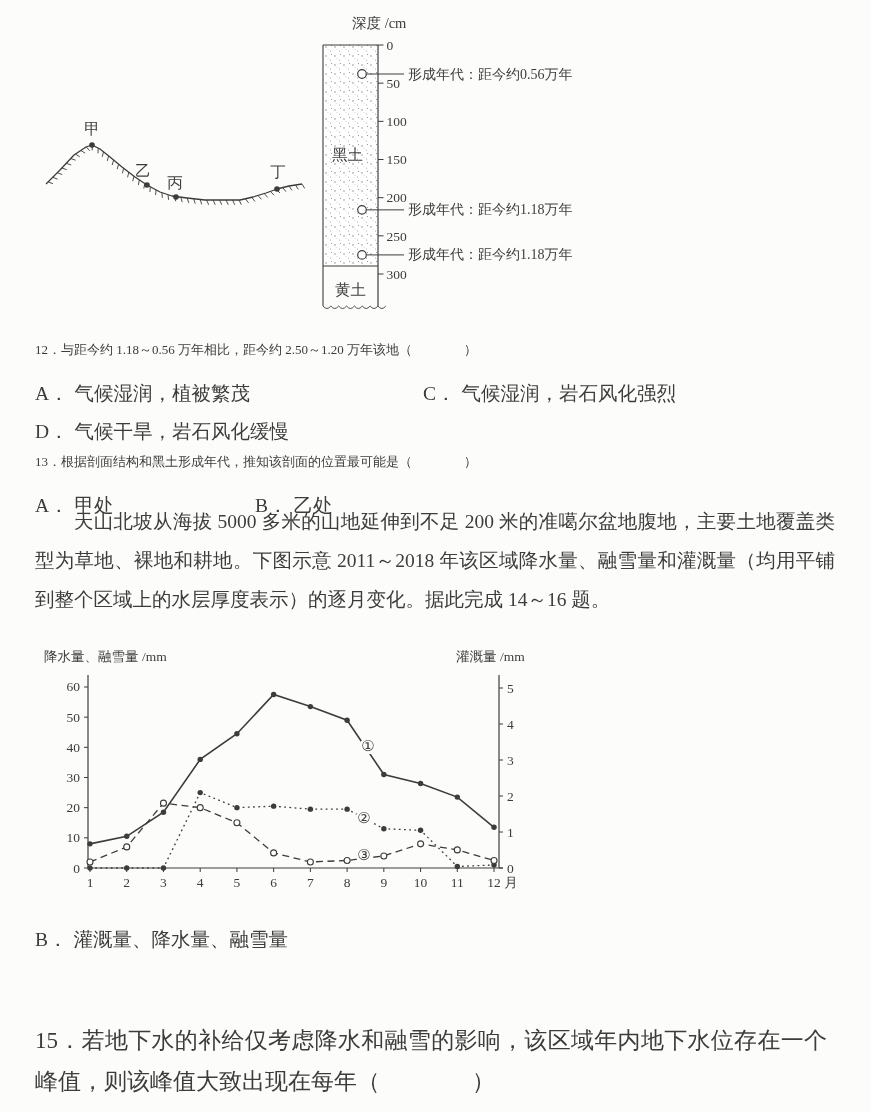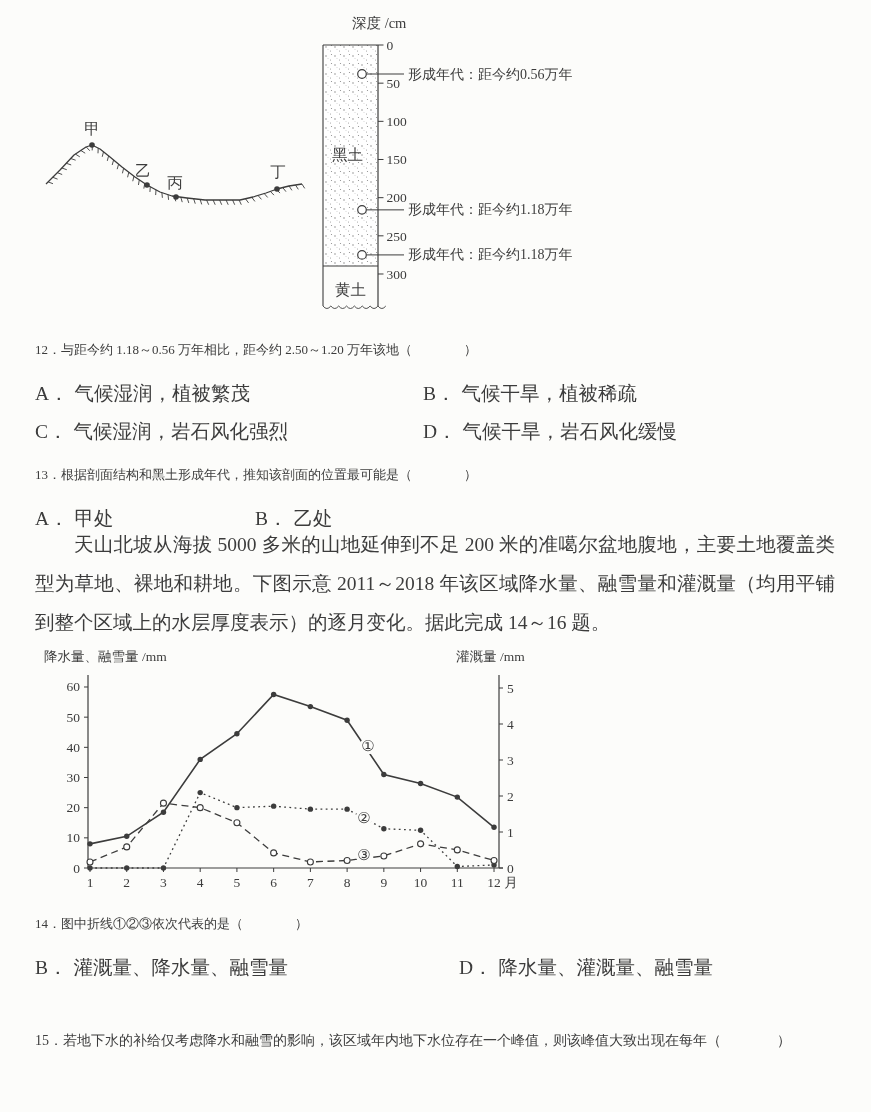--- a/index.html
+++ b/index.html
@@ -9,21 +9,21 @@
     overflow:hidden;margin:0 auto;
   }
   svg{position:absolute;overflow:visible;}
   svg text{font-family:"Liberation Serif","DejaVu Serif",serif;fill:#3c3c3c;}
   .block{position:absolute;left:35px;width:800px;}
   .stem{font-size:13px;line-height:28px;margin:0 0 10px 0;}
   .opts{display:grid;row-gap:10px;font-size:19.5px;line-height:28px;margin-top:16px;}
   .opt{margin:0;white-space:nowrap;}
   .ol{margin-right:6px;}
   .passage{font-size:19.5px;line-height:39px;text-indent:2em;text-align:justify;margin:0;}
-  .q15stem{font-size:14px;line-height:41px;margin:0;text-align:justify;font-family:Liberation Serif, serif;}
+  .q15stem{font-size:23px;line-height:41px;margin:0;text-align:justify;font-family:Liberation Serif, serif;}
 </style>
 </head>
 <body>
 
 <div class="page">
 
   <svg id="terrain-svg" style="left:40px;top:118px" width="290" height="100" viewBox="0 0 290 100">
       <path d="M6,66 L20,52 L34,37 L46,29 L52,27 L60,31 L70,39 L82,49 L95,59 L107,67 L120,74 L132,78 L147,80 L165,82 L183,82 L200,82 L213,79 L226,75 L237,71 L249,68 L262,66" fill="none" stroke="#3c3c3c" stroke-width="1.3" stroke-linejoin="round"></path>
       <line x1="8.121320724487305" y1="63.87867736816406" x2="12.983304130410728" y2="65.72288922164654" stroke="#3c3c3c" stroke-width="0.9"></line>
       <line x1="12.717514038085938" y1="59.28248596191406" x2="17.57950117493841" y2="61.126687979340865" stroke="#3c3c3c" stroke-width="0.9"></line>
@@ -121,35 +121,34 @@
       <text x="93" y="206.37279999999998" font-size="14" text-anchor="start">形成年代：距今约1.18万年</text>
       <line x1="51.5" y1="246.9075" x2="89" y2="246.9075" stroke="#3c3c3c" stroke-width="1"></line>
       <circle cx="47" cy="246.9075" r="4.3" fill="#fff" stroke="#3c3c3c" stroke-width="1.2"></circle>
       <text x="93" y="251.4075" font-size="14" text-anchor="start">形成年代：距今约1.18万年</text>
     </svg>
 
   <div class="block" style="top:336px">
     <p class="stem"><span>12．</span><span>与距今约 1.18～0.56 万年相比，距今约 2.50～1.20 万年该地（　　　　）</span></p>
     <div class="opts" style="grid-template-columns:388px 1fr">
       <p class="opt"><span class="ol">A．</span><span>气候湿润，植被繁茂</span></p>
-      <p class="opt"><span class="ol">B．</span><span>气候干旱，植被稀疏</span></p>
       <p class="opt"><span class="ol">C．</span><span>气候湿润，岩石风化强烈</span></p>
       <p class="opt"><span class="ol">D．</span><span>气候干旱，岩石风化缓慢</span></p>
     </div>
   </div>
 
-  <div class="block" style="top:461px">
+  <div class="block" style="top:448px">
     <p class="stem"><span>13．</span><span>根据剖面结构和黑土形成年代，推知该剖面的位置最可能是（　　　　）</span></p>
     <div class="opts" style="grid-template-columns:220px 220px 220px 1fr">
       <p class="opt"><span class="ol">A．</span><span>甲处</span></p>
       <p class="opt"><span class="ol">B．</span><span>乙处</span></p>
     </div>
   </div>
 
-  <div class="block" style="top:525px">
+  <div class="block" style="top:502px">
     <p class="passage">天山北坡从海拔 5000 多米的山地延伸到不足 200 米的准噶尔盆地腹地，主要土地覆盖类型为草地、裸地和耕地。下图示意 2011～2018 年该区域降水量、融雪量和灌溉量（均用平铺到整个区域上的水层厚度表示）的逐月变化。据此完成 14～16 题。</p>
   </div>
 
   <svg id="chart-svg" style="left:38px;top:645px" width="545" height="262" viewBox="0 0 545 262">
       <text x="6" y="16" font-size="13.5" text-anchor="start">降水量、融雪量 /mm</text>
       <text x="418" y="16" font-size="13.5" text-anchor="start">灌溉量 /mm</text>
       <line x1="50" y1="30" x2="50" y2="223" stroke="#3c3c3c" stroke-width="1.2"></line>
       <line x1="50" y1="223" x2="465" y2="223" stroke="#3c3c3c" stroke-width="1.2"></line>
       <line x1="461" y1="30" x2="461" y2="223" stroke="#3c3c3c" stroke-width="1.2"></line>
       <line x1="46" y1="223" x2="50" y2="223" stroke="#3c3c3c" stroke-width="1"></line>
@@ -244,24 +243,22 @@
       <circle cx="456.03" cy="215.45825" r="3" fill="#fff" stroke="#3c3c3c" stroke-width="1.1"></circle>
       <circle cx="330" cy="101" r="8.5" fill="#fcfcfa"></circle>
       <text x="330" y="106" font-size="15" text-anchor="middle">①</text>
       <circle cx="326" cy="173" r="8.5" fill="#fcfcfa"></circle>
       <text x="326" y="178" font-size="15" text-anchor="middle">②</text>
       <circle cx="326" cy="210" r="8.5" fill="#fcfcfa"></circle>
       <text x="326" y="215" font-size="15" text-anchor="middle">③</text>
     </svg>
 
   <div class="block" style="top:910px">
-    <p class="stem"><span>14．</span><span>图中折线①②③依次代表的是（　　　　）</span></p>
     <div class="opts" style="grid-template-columns:424px 1fr">
       <p class="opt"><span class="ol">B．</span><span>灌溉量、降水量、融雪量</span></p>
-      <p class="opt"><span class="ol">D．</span><span>降水量、灌溉量、融雪量</span></p>
     </div>
   </div>
 
   <div class="block" style="top:1020px;width:792px">
     <p class="q15stem"><span>15．</span><span>若地下水的补给仅考虑降水和融雪的影响，该区域年内地下水位存在一个峰值，则该峰值大致出现在每年（　　　　）</span></p>
   </div>
 
 </div>
 
 </body></html>

